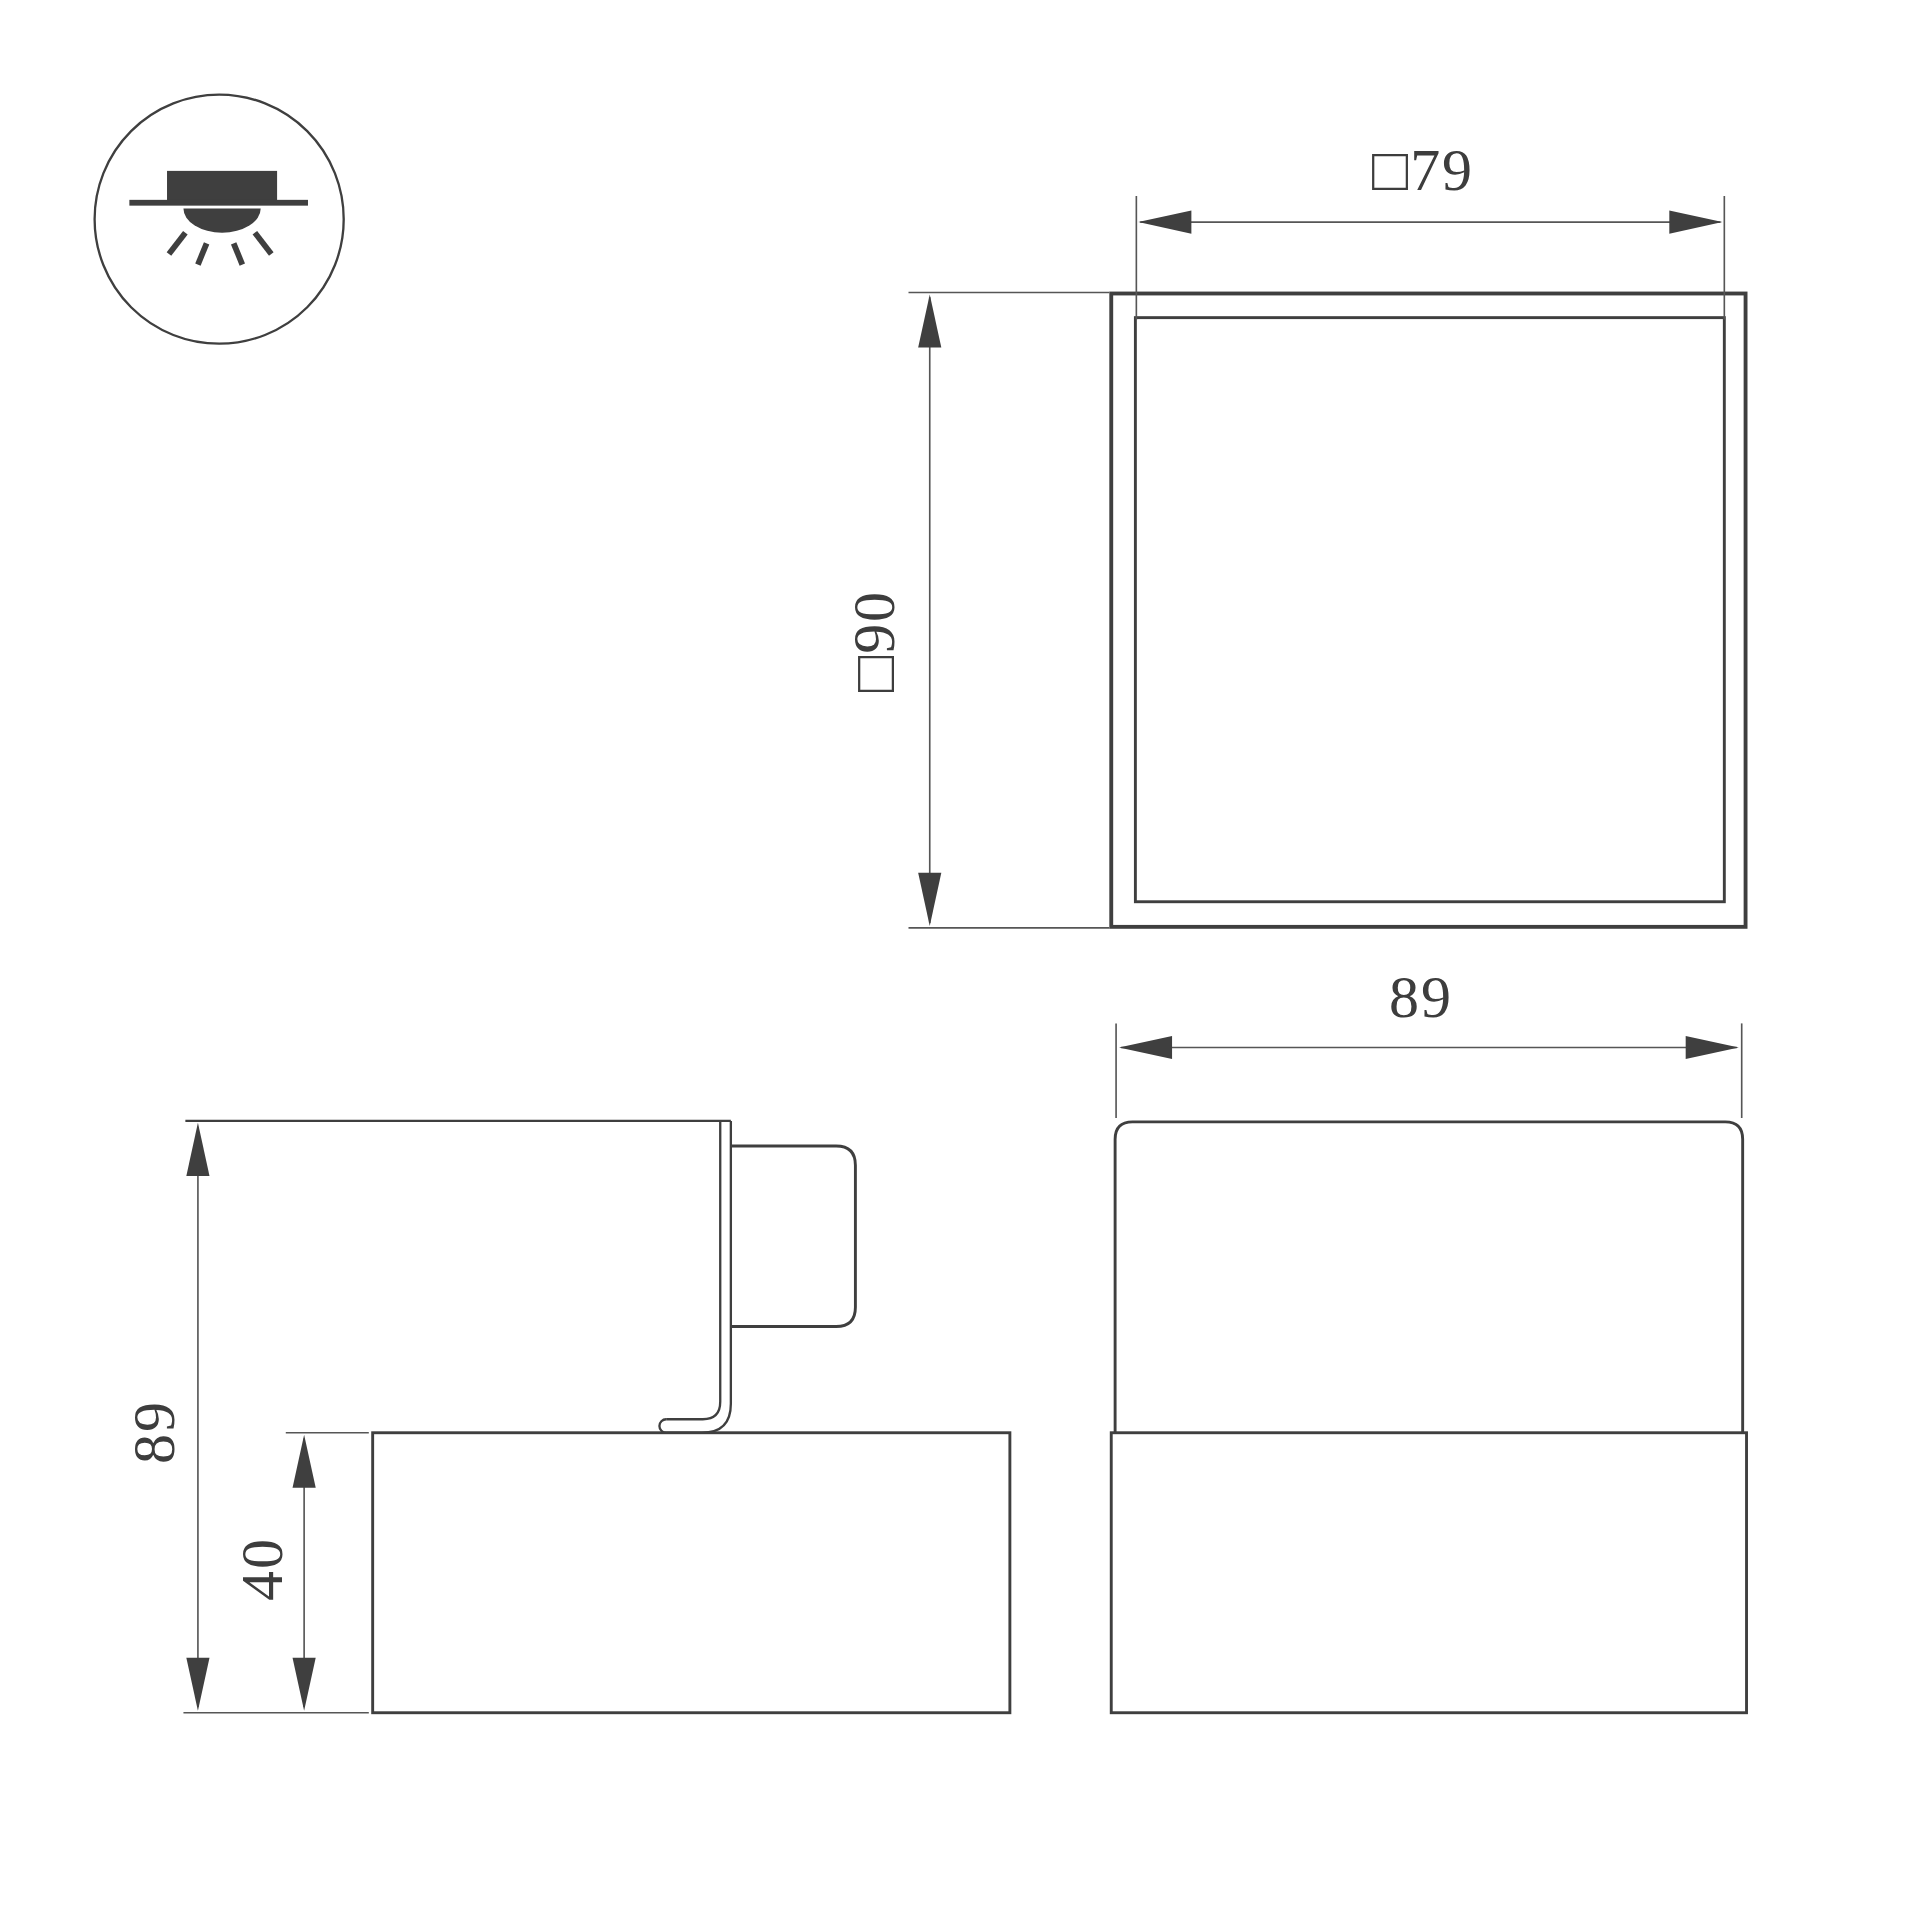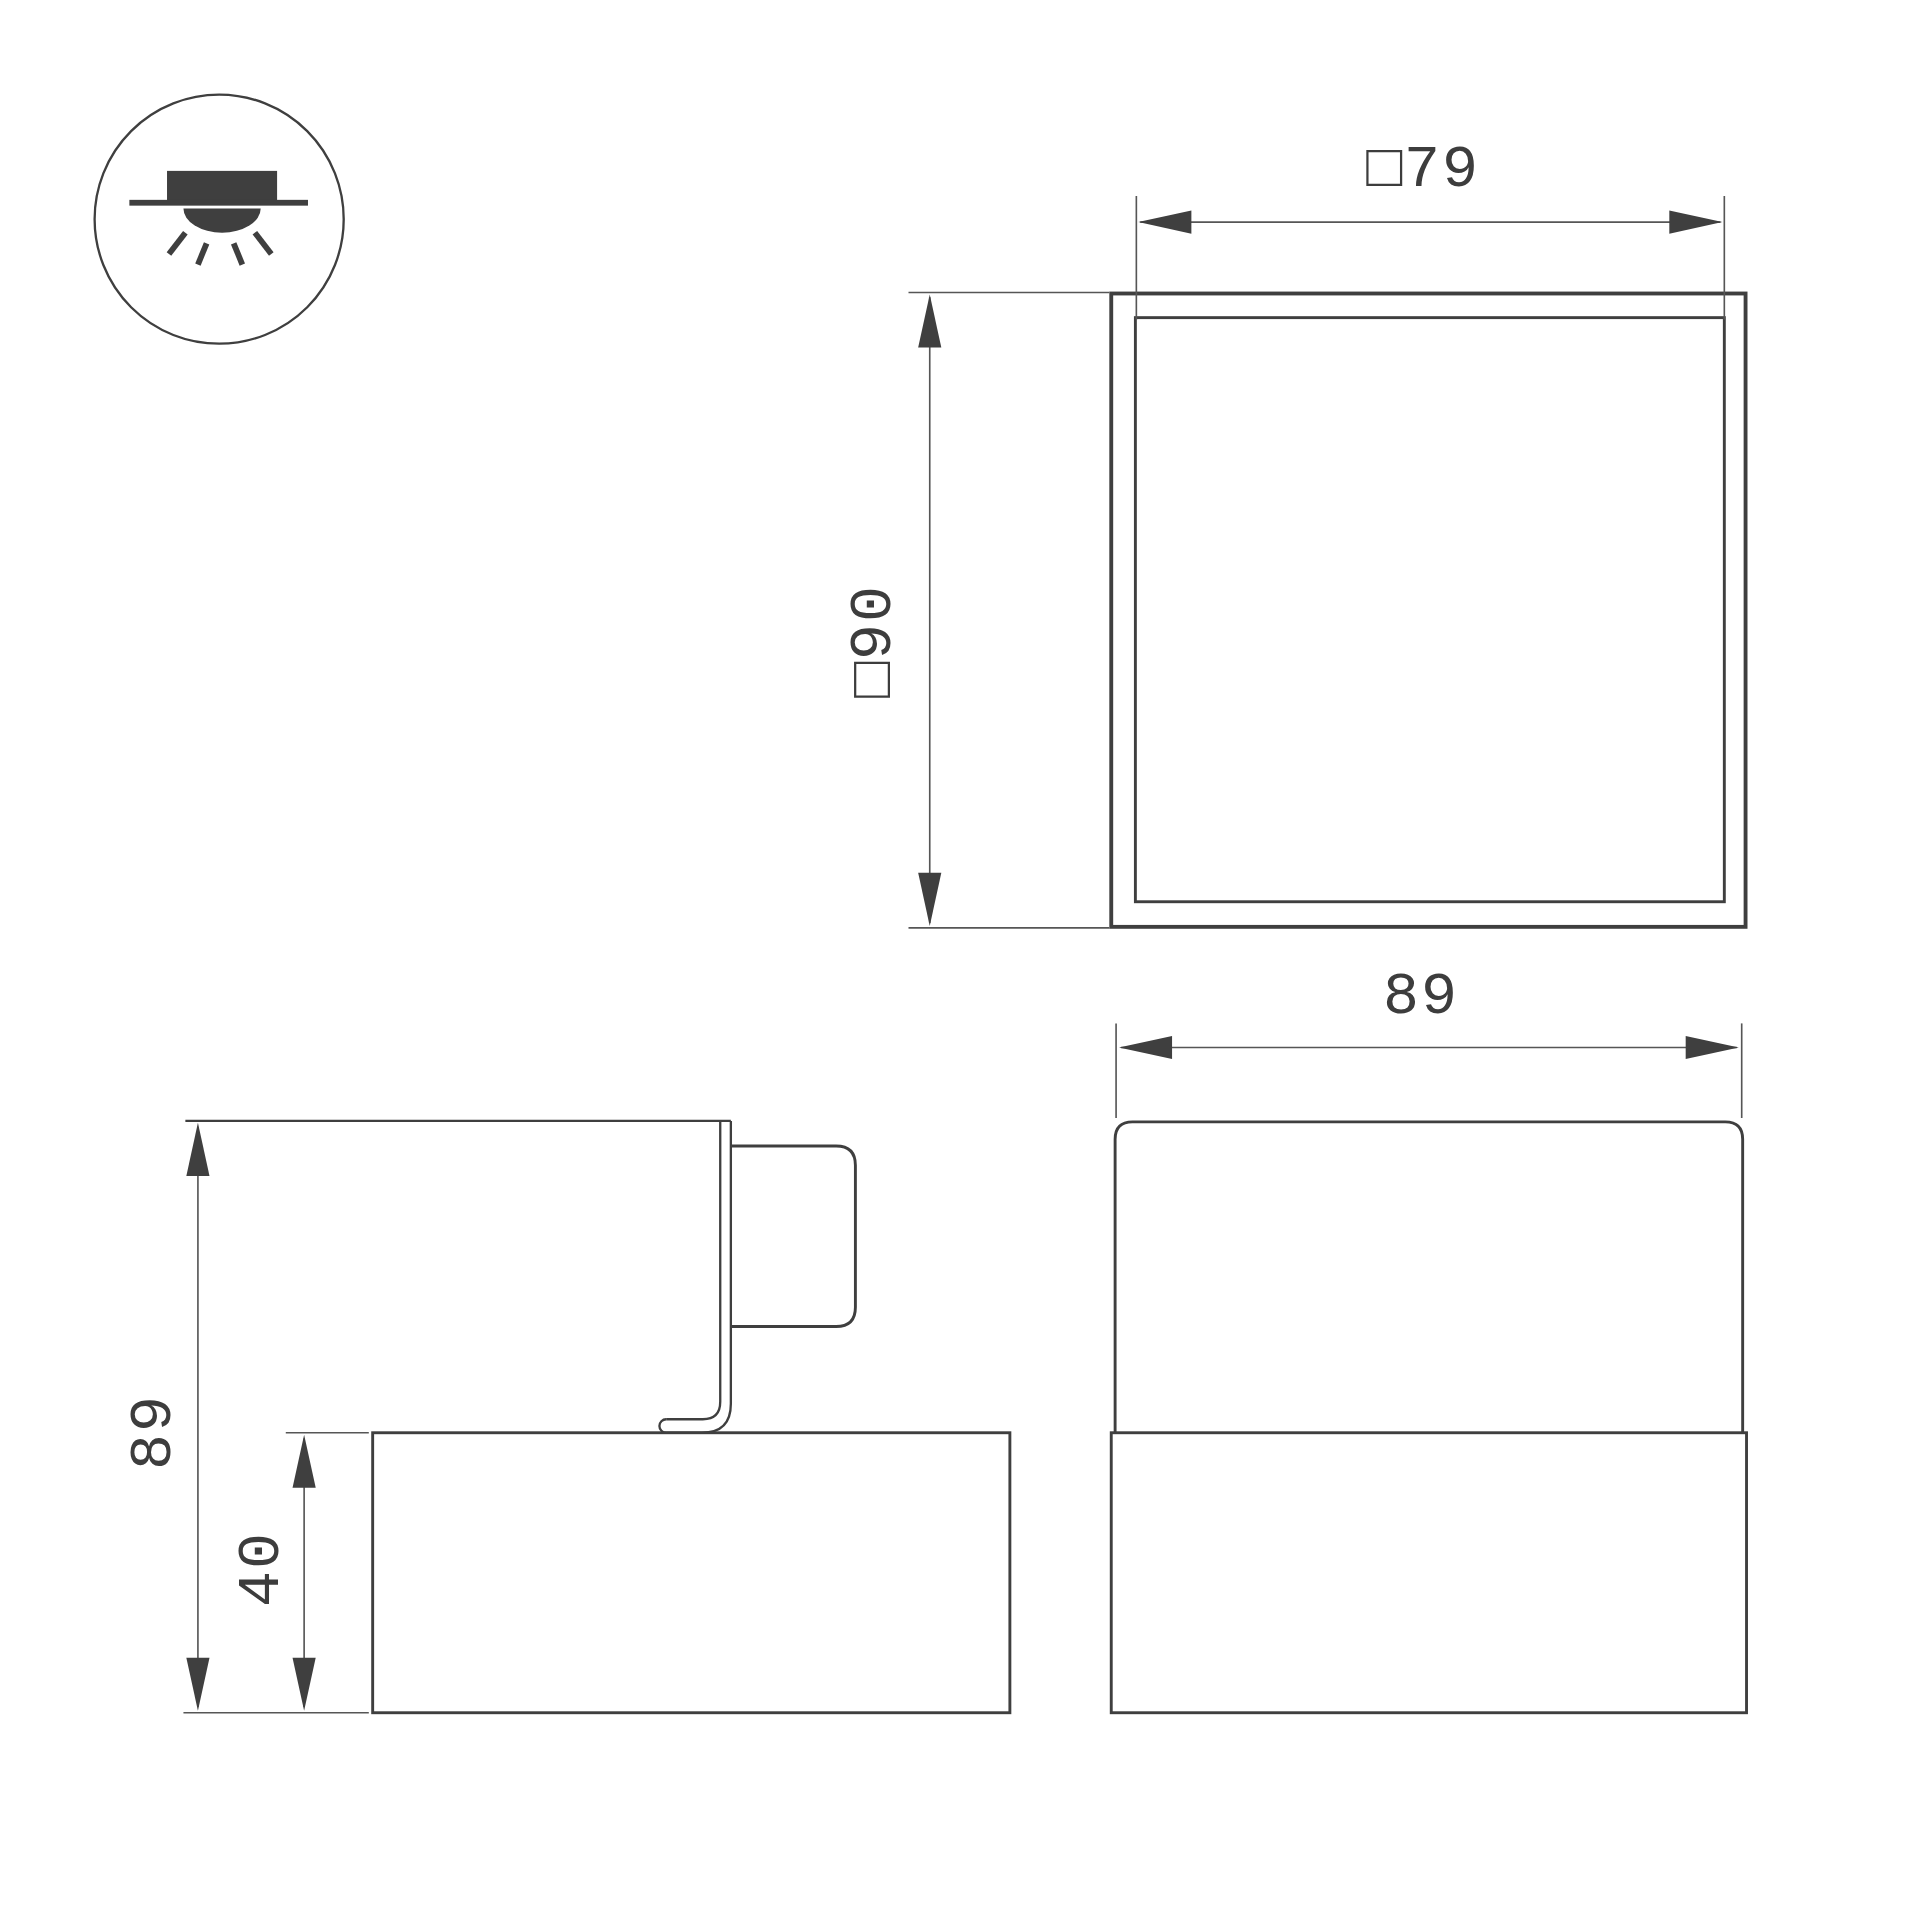--- a/index.html
+++ b/index.html
@@ -6,21 +6,21 @@
     --bg:#ffffff;
     --line:#3f3f3f;
     --dim:#565656;
     --text:#3d3d3d;
   }
   html,body{margin:0;padding:0;background:var(--bg);}
   .canvas{
     position:relative;
     width:1929px;height:1929px;
     background:var(--bg);
-    font-family:Liberation Mono, monospace;
+    font-family:Liberation Serif, serif;
     overflow:hidden;
   }
   svg.linework{position:absolute;left:0;top:0;}
   .body-stroke{stroke:var(--line);fill:none;stroke-width:3;}
   .heavy{stroke-width:4;}
   .mid{stroke-width:2.4;}
   .thin{stroke:var(--dim);fill:none;stroke-width:1.7;}
   .solid{fill:var(--line);stroke:none;}
   .ray{stroke:var(--line);stroke-width:6;fill:none;}
   .dim-label{

